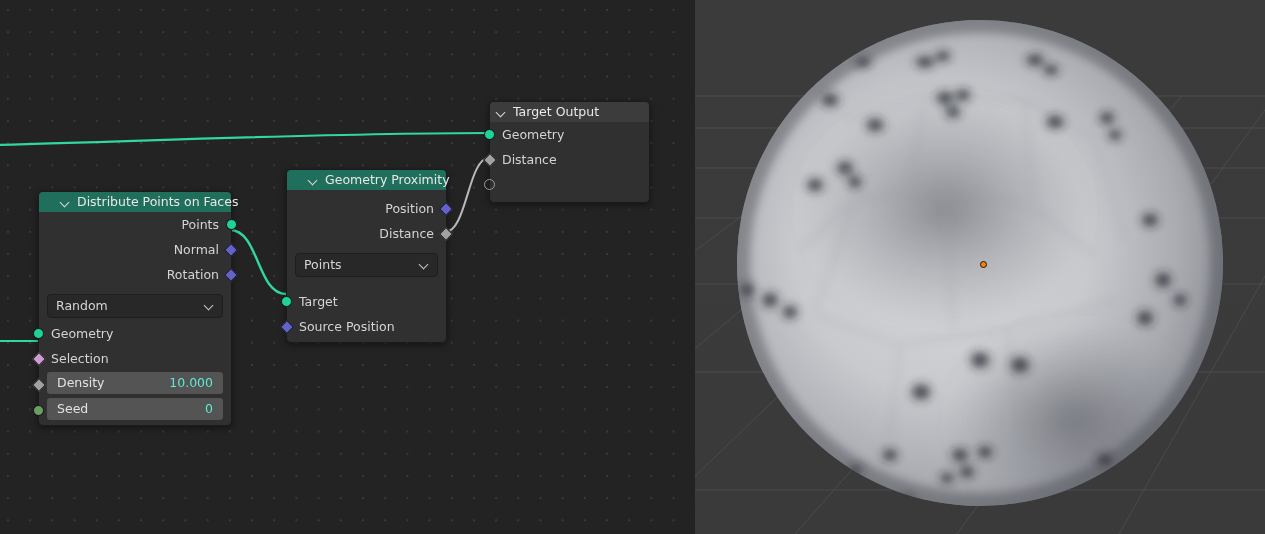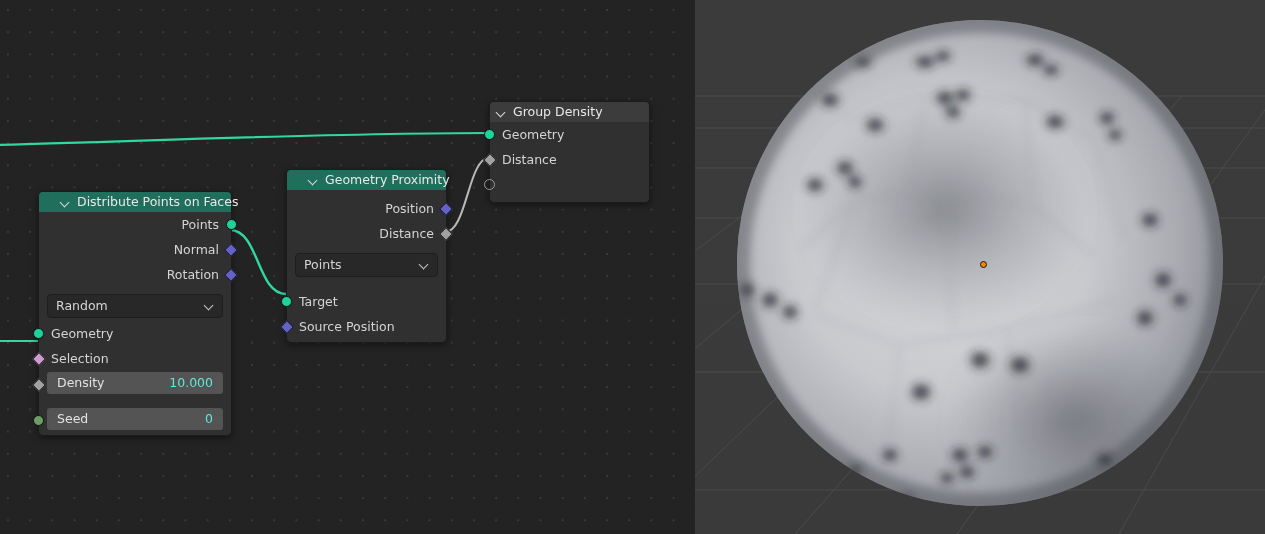--- a/index.html
+++ b/index.html
@@ -144,21 +144,21 @@
 
         <div class="row in" style="margin-top:3px;">
           <span class="sock circle left" style="background:#1ed39a;"></span>
           <span class="lbl">Geometry</span>
         </div>
         <div class="row in">
           <span class="sock diamond left" style="background:#cf9ccf;"></span>
           <span class="lbl">Selection</span>
         </div>
 
-        <div class="rowwrap" style="height:35px;">
+        <div class="rowwrap" style="height:25px;">
           <span class="sock diamond left" style="background:#a1a1a1;top:8px;"></span>
           <div class="field">
             <span>Density</span>
             <span class="fval">10.000</span>
           </div>
         </div>
         <div class="rowwrap" style="height:27px;">
           <span class="sock circle left" style="background:#6a9e62;top:7px;"></span>
           <div class="field">
             <span>Seed</span>
@@ -198,21 +198,21 @@
           <span class="sock diamond left" style="background:#6363c7;"></span>
           <span class="lbl">Source Position</span>
         </div>
 
       </div>
     </div>
 
     <div class="node" style="left:489px;top:101px;width:159px;">
       <div class="node-header hdr-gray">
         <span class="chev"></span>
-        <span>Group Density</span>
+        <span>Target Output</span>
       </div>
       <div class="node-body">
 
         <div class="row in" style="margin-top:0px;">
           <span class="sock circle left" style="background:#1ed39a;"></span>
           <span class="lbl">Geometry</span>
         </div>
         <div class="row in">
           <span class="sock diamond left" style="background:#a1a1a1;"></span>
           <span class="lbl">Distance</span>

